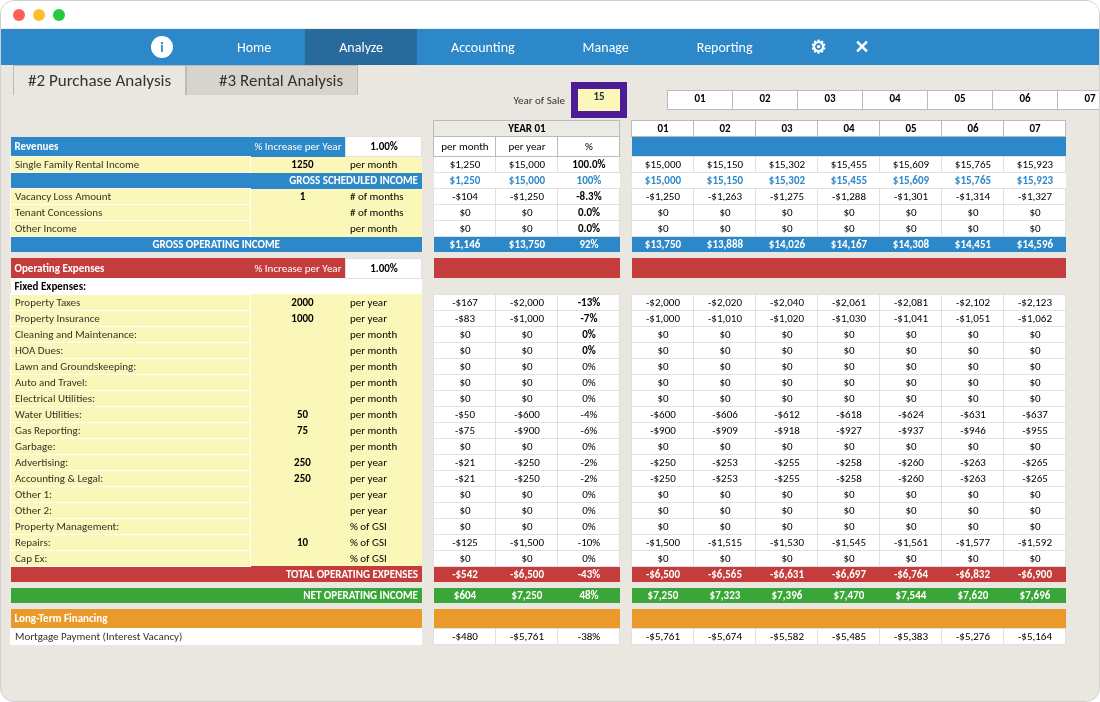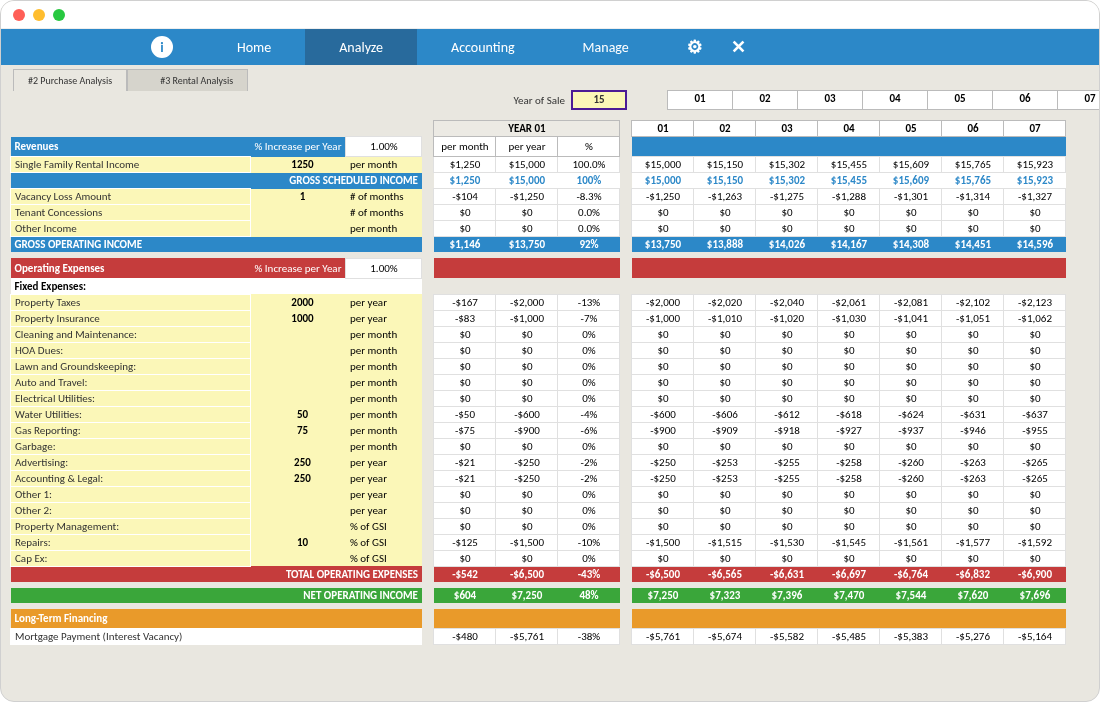--- a/index.html
+++ b/index.html
@@ -11,70 +11,71 @@
               border-bottom:1px solid #eee; }
   .dot{width:12px;height:12px;border-radius:6px;}
   .dot.r{background:#ff5f57;} .dot.y{background:#ffbd2e;} .dot.g{background:#28c840;}
   .topbar{height:36px;background:#2c88c8;display:flex;align-items:center;color:#fff;font-size:14px;}
   .info-circle{width:22px;height:22px;border-radius:11px;background:#fff;color:#2c88c8;display:flex;
                align-items:center;justify-content:center;font-weight:bold;margin-left:150px;margin-right:30px;}
   .nav-item{padding:12px 34px;height:36px;display:flex;align-items:center;cursor:pointer;}
   .nav-item.active{background:#286a9c;}
   .nav-icons{display:flex;gap:28px;margin-left:24px;margin-right:30px;font-size:18px;font-weight:bold;}
   .subtabs{height:26px;display:flex;align-items:center;gap:0;padding:3px 0 0 12px;}
-  .subtab{font-size:10px;padding:4px 14px;border:1px solid #bbb;border-bottom:none;background:#e9e7e0;color:#333;cursor:pointer;}
+  .subtab{font-size:17px;padding:4px 14px;border:1px solid #bbb;border-bottom:none;background:#e9e7e0;color:#333;cursor:pointer;}
   .subtab.active{background:#d6d4cc;padding-left:32px;}
   .yrs-header-row{display:flex;align-items:center;height:22px;margin-top:-2px;}
   .yrs-header-row .spacer{flex:0 0 494px;}
   .yrs-header-row .yoslabel{flex:0 0 76px;text-align:right;padding-right:6px;color:#333;}
-  .yoscell{flex:0 0 56px;height:20px;border:2px solid #4c1d95;background:#fbf7b8;text-align:center;
+  .yoscell{flex:0 0 56px;height:36px;border:7px solid #4c1d95;background:#fbf7b8;text-align:center;
            font-weight:bold;color:#333;padding-top:1px;}
   .yrs-header-row .gap2{flex:0 0 40px;}
   .yrs-cells{display:flex;}
   .yrs-cells .ycell{flex:0 0 66px;text-align:center;font-weight:bold;background:#fff;border:1px solid #bbb;
                     height:20px;padding-top:1px; margin-right:-1px;}
   .sheet{position:absolute;top:120px;left:10px;right:10px;}
   table{border-collapse:collapse;font-size:11px;}
   td,th{padding:1px 4px;white-space:nowrap;}
   .lbl{width:240px;background:#fbf7b8;border:1px solid #fff;color:#333;}
   .inp{width:64px;background:#fbf7b8;text-align:center;font-weight:bold;padding-left:12px;}
   .unit{width:76px;background:#fbf7b8;}
   .hdr{background:#2c88c8;color:#fff;font-weight:bold;height:20px;}
   .hdr2{background:#c53c3c;color:#fff;font-weight:bold;height:20px;}
   .hdr3{background:#e99a2a;color:#fff;font-weight:bold;height:20px;}
   .sub{background:#fff;font-weight:bold;}
   .wcell{width:62px;text-align:center;background:#fff;border:1px solid #e0e0e0;}
-  .wcell.bold{font-weight:normal;}
+  .wcell.bold{font-weight:bold;}
   .y1head{background:#eceae4;font-weight:bold;text-align:center;border:1px solid #bbb;}
   .ghead{background:#fff;text-align:center;font-weight:bold;border:1px solid #bbb;}
   .cellgap{width:12px;border:none!important;background:#e9e7e0;}
   .gsi td{color:#2c88c8;font-weight:bold;background:#fff;text-align:center;}
   .gsi td.gsilabel{background:#2c88c8;color:#fff;text-align:right;border-left:none;border-right:none;}
   .totrow td{background:#c53c3c;color:#fff;font-weight:bold;text-align:center;}
   .totrow td.tlabel{text-align:right;}
   .goirow td{background:#2c88c8;color:#fff;font-weight:bold;text-align:center;}
-  .goirow td.tlabel{text-align:left;}
+  .goirow td.tlabel{text-align:center;}
   .noirow td{background:#3aa63a;color:#fff;font-weight:bold;text-align:center;}
   .noirow td.tlabel{text-align:right;}
   .pad{height:6px;}
 </style>
 </head>
 <body>
 <div class="window">
   <div class="titlebar">
     <div class="dot r"></div>
     <div class="dot y"></div>
     <div class="dot g"></div>
   </div>
   <div class="topbar">
     <div class="info-circle">i</div>
     <div class="nav-item">Home</div>
     <div class="nav-item active">Analyze</div>
     <div class="nav-item">Accounting</div>
     <div class="nav-item">Manage</div>
+    <div class="nav-item">Reporting</div>
     <div class="nav-icons">
       <span>⚙</span>
       <span>✕</span>
     </div>
   </div>
   <div class="subtabs">
     <div class="subtab">#2 Purchase Analysis</div>
     <div class="subtab active">#3 Rental Analysis</div>
   </div>
   <div class="yrs-header-row">

